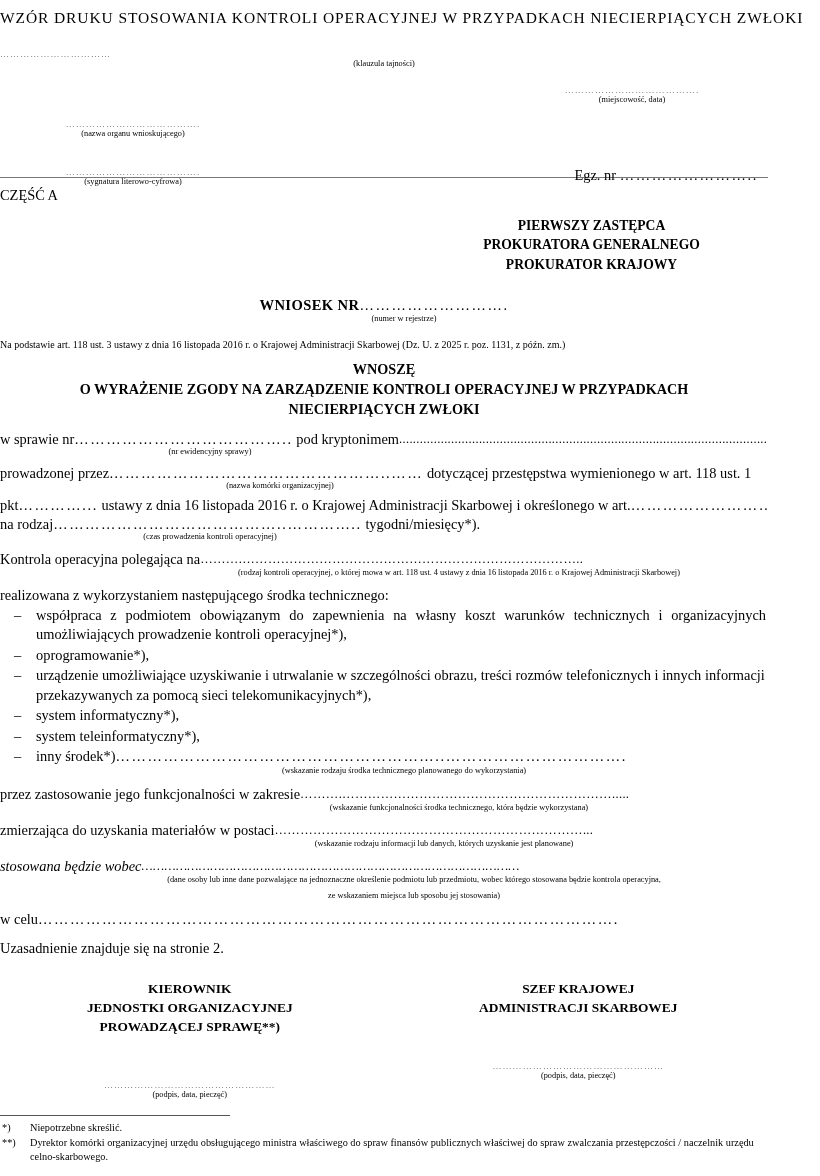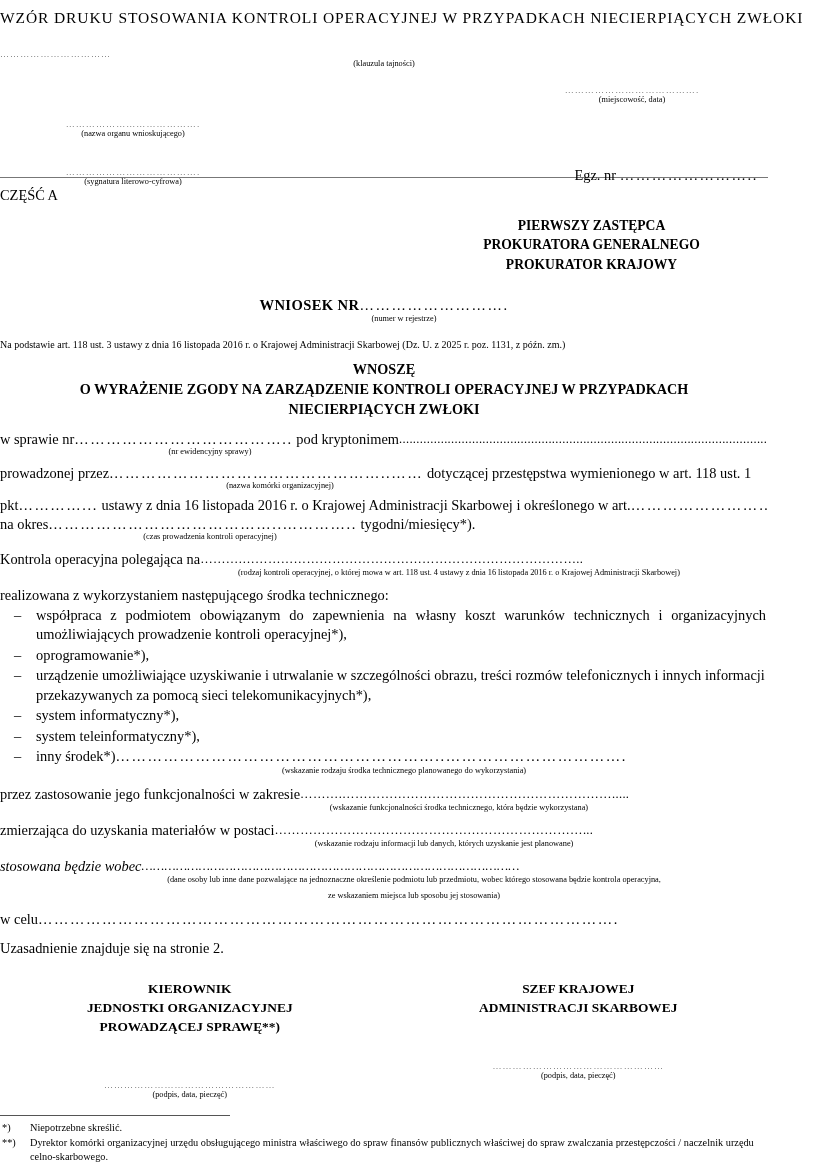--- a/index.html
+++ b/index.html
@@ -138,21 +138,21 @@
     <span>dotyczącej przestępstwa wymienionego w art. 118 ust. 1</span>
   </div>
   <div class="note" style="width:360px; margin-left:100px; margin-top:-1px;">(nazwa komórki organizacyjnej)</div>
 
   <div class="field-line" style="margin-top:6px;">
     <span>pkt</span><span class="dots">…………...</span>
     <span>ustawy z dnia 16 listopada 2016 r. o Krajowej Administracji Skarbowej i określonego w art.</span><span class="dots">……………………….</span>
   </div>
 
   <div class="field-line" style="margin-top:2px;">
-    <span>na okres</span><span class="dots">……………………………………..…………..</span>
+    <span>na rodzaj</span><span class="dots">……………………………………..…………..</span>
     <span>tygodni/miesięcy*)</span>.
   </div>
   <div class="note" style="width:340px; margin-left:40px; margin-top:-1px;">(czas prowadzenia kontroli operacyjnej)</div>
 
   <div class="field-line" style="margin-top:8px;">
     <span>Kontrola operacyjna polegająca na</span><span class="dots-fine">……….……………………………………………………………………..</span>
   </div>
   <div class="note" style="margin-left:150px; margin-top:0;">(rodzaj kontroli operacyjnej, o której mowa w art. 118 ust. 4 ustawy z dnia 16 listopada 2016 r. o Krajowej Administracji Skarbowej)</div>
 
   <div class="field-line" style="margin-top:9px;">realizowana z wykorzystaniem następującego środka technicznego:</div>

